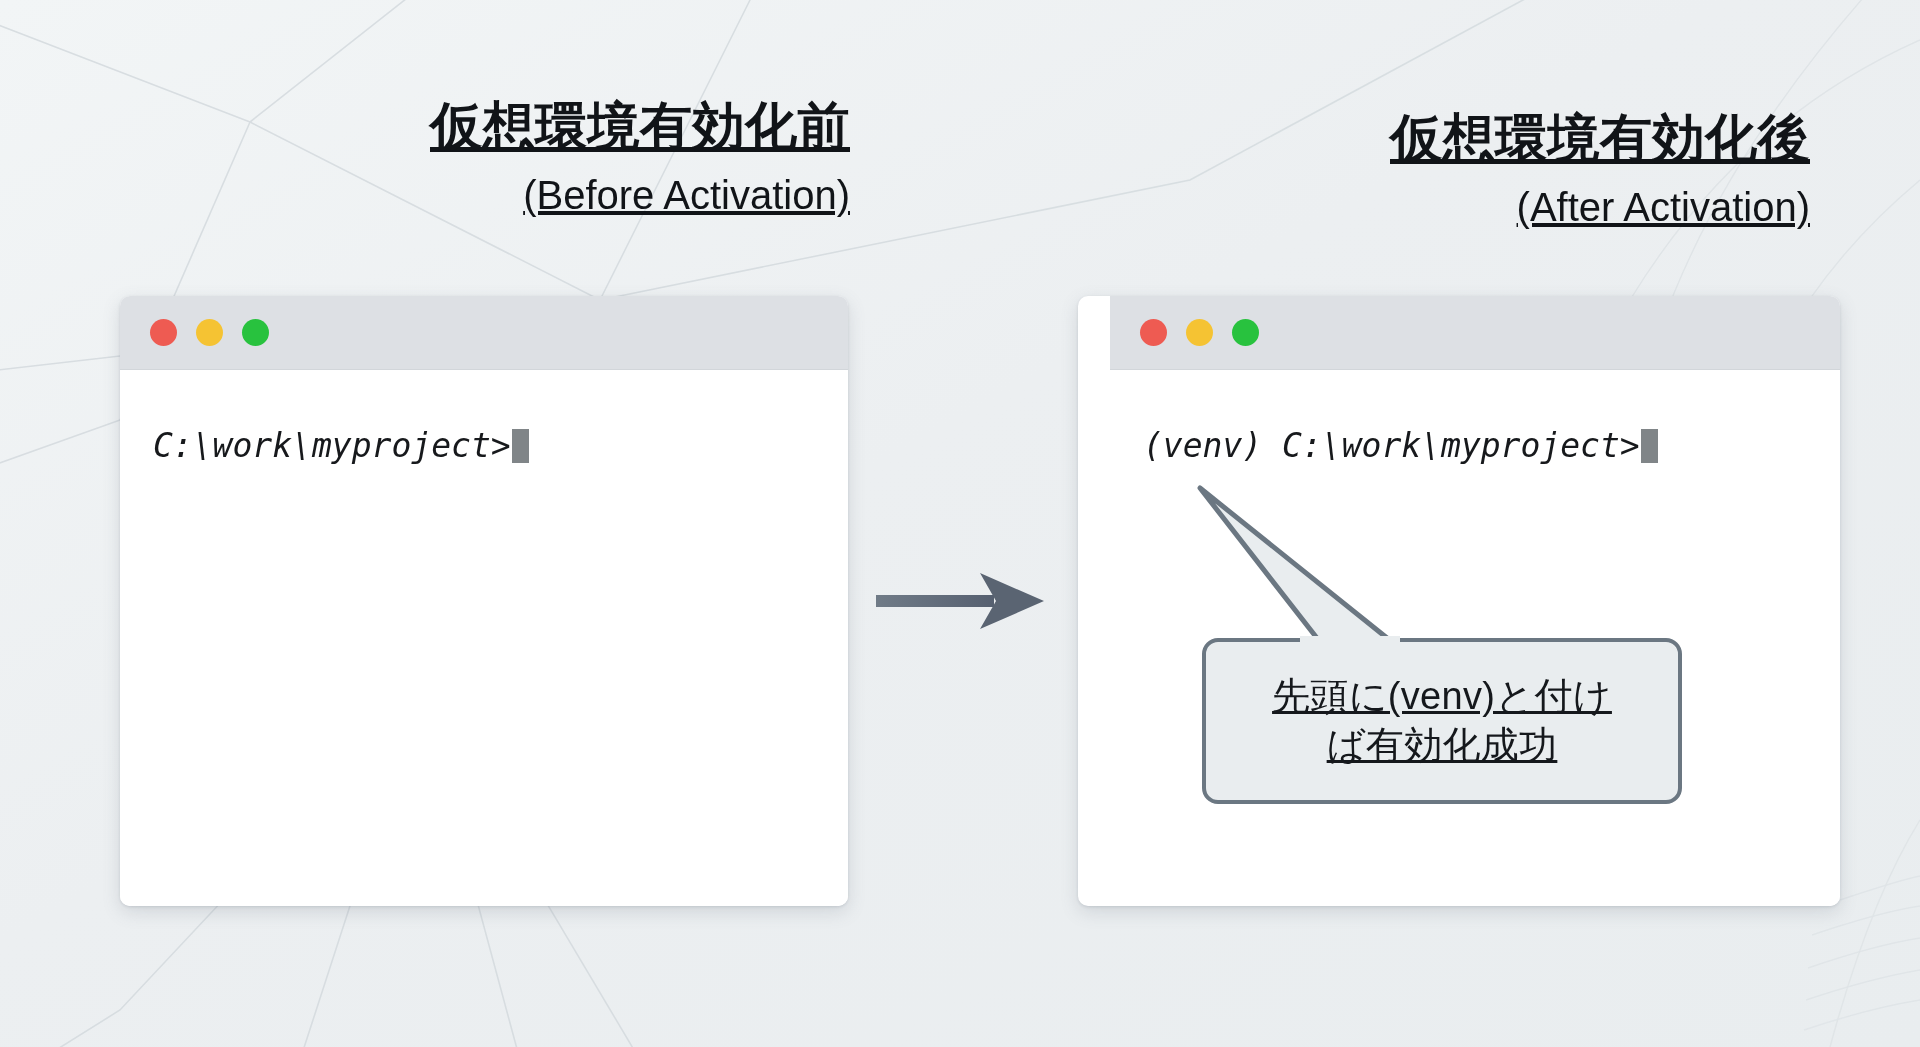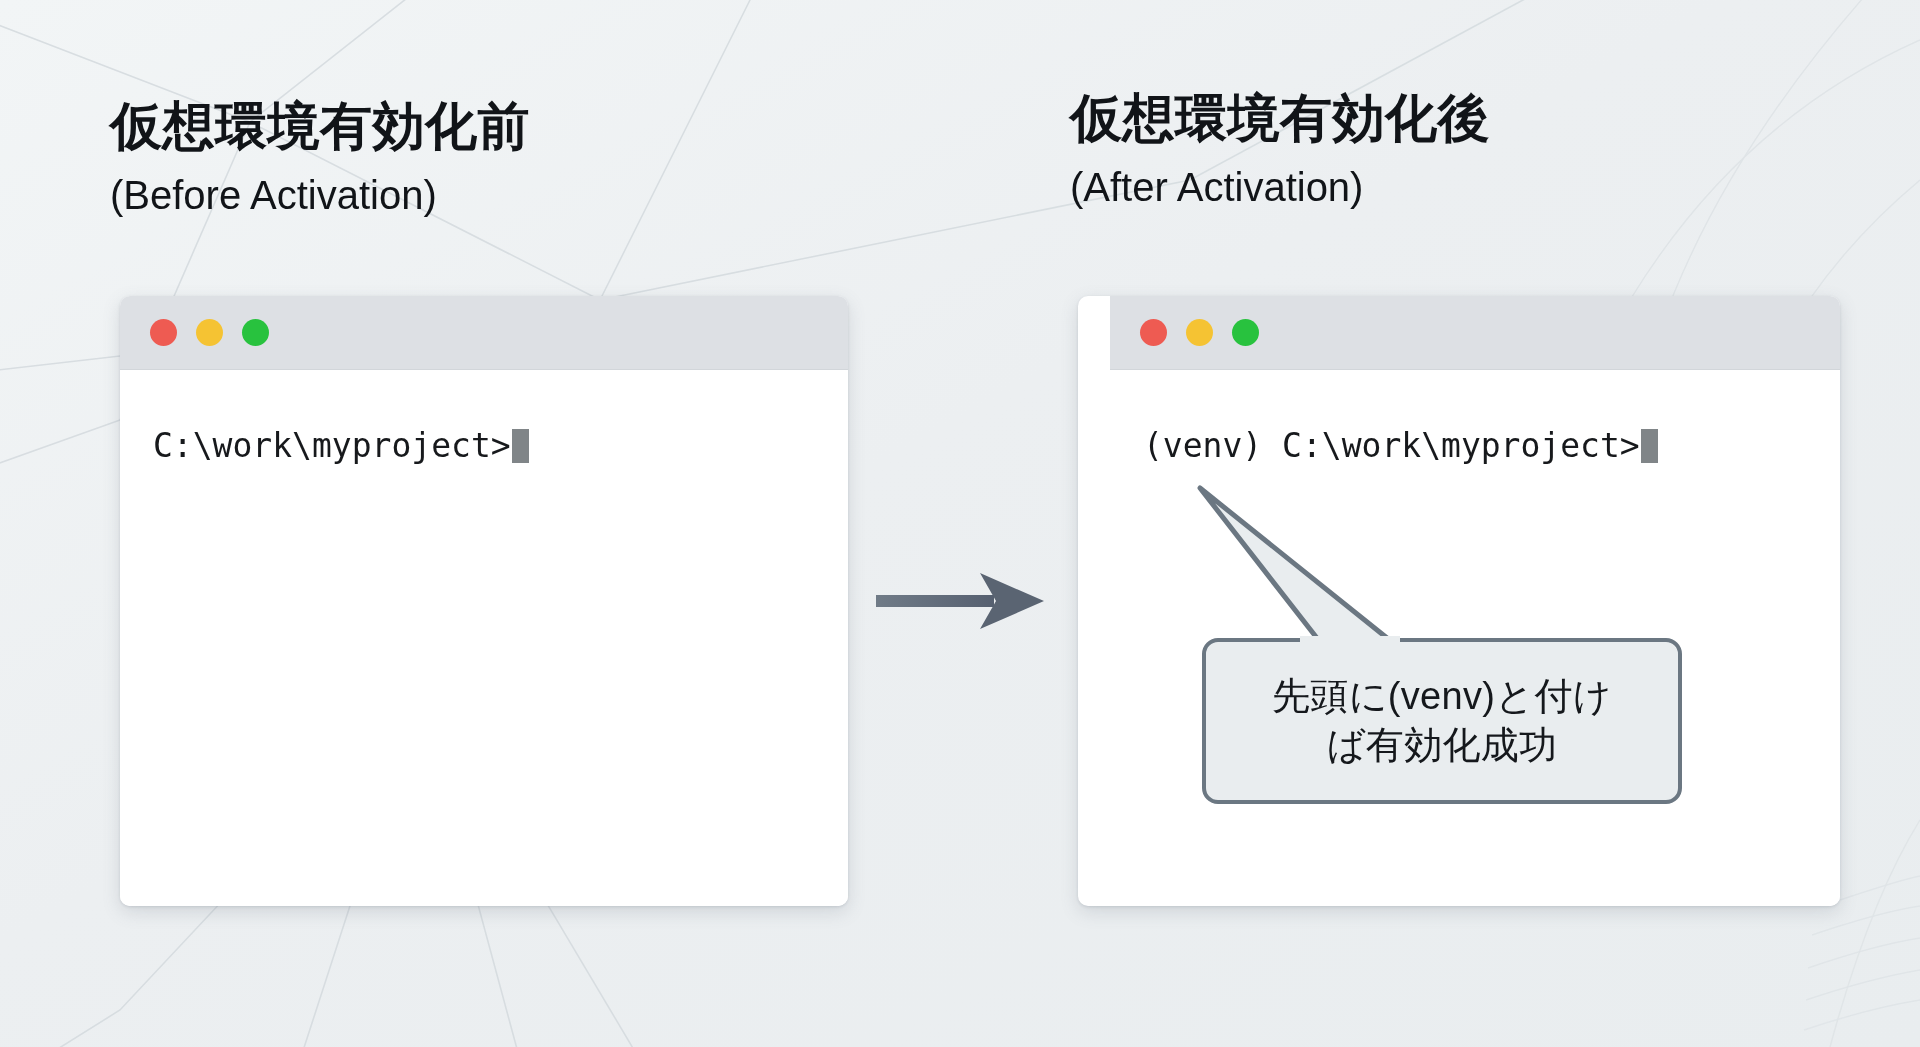--- a/index.html
+++ b/index.html
@@ -29,49 +29,51 @@
   
   #stage {
     position: absolute;
     inset: 0;
     z-index: 2;
   }
 
   
   .panel-heading {
     position: absolute;
-    text-align: left;
+    text-align: right;
     color: #111418;
     line-height: 1.08;
+    text-decoration: underline;
   }
   .panel-heading .jp {
     display: block;
     font-size: 52px;
     font-weight: 700;
     letter-spacing: 0.5px;
     white-space: nowrap;
   }
   .panel-heading .en {
     display: block;
     font-size: 40px;
     font-weight: 400;
     margin-top: 20px;
     white-space: nowrap;
   }
   #heading-before { left: 110px; top: 98px; width: 740px; }
-  #heading-after  { left: 1070px; top: 90px; width: 740px; }
+  #heading-after  { left: 1070px; top: 110px; width: 740px; }
 
   
   .terminal-window {
     position: absolute;
     background: #ffffff;
     border-radius: 10px;
     box-shadow: 0 6px 18px rgba(90,100,114,0.18),
                 0 1px 3px rgba(90,100,114,0.18);
     overflow: hidden;
+    font-style: italic;
   }
   #window-before { left: 120px;  top: 296px; width: 728px; height: 610px; }
   #window-after  { left: 1078px; top: 296px; width: 730px; height: 610px; padding-left: 32px; }
 
   .title-bar {
     height: 74px;
     background: #dde0e4;
     border-bottom: 1px solid #d2d6da;
     display: flex;
     align-items: center;
@@ -146,20 +148,21 @@
     justify-content: center;
     z-index: 3;
   }
   #callout-text {
     font-size: 38px;
     line-height: 1.28;
     color: #15181c;
     text-align: center;
     white-space: pre-line;
     letter-spacing: 0.3px;
+    text-decoration: underline;
   }
 </style>
 </head>
 <body>
 
 <svg id="bg-texture" viewBox="0 0 1920 1047" preserveAspectRatio="none" xmlns="http://www.w3.org/2000/svg">
   <defs>
     <linearGradient id="bgGrad" x1="0" y1="0" x2="1" y2="1">
       <stop offset="0%" stop-color="#f2f5f6"></stop>
       <stop offset="45%" stop-color="#eceff1"></stop>

